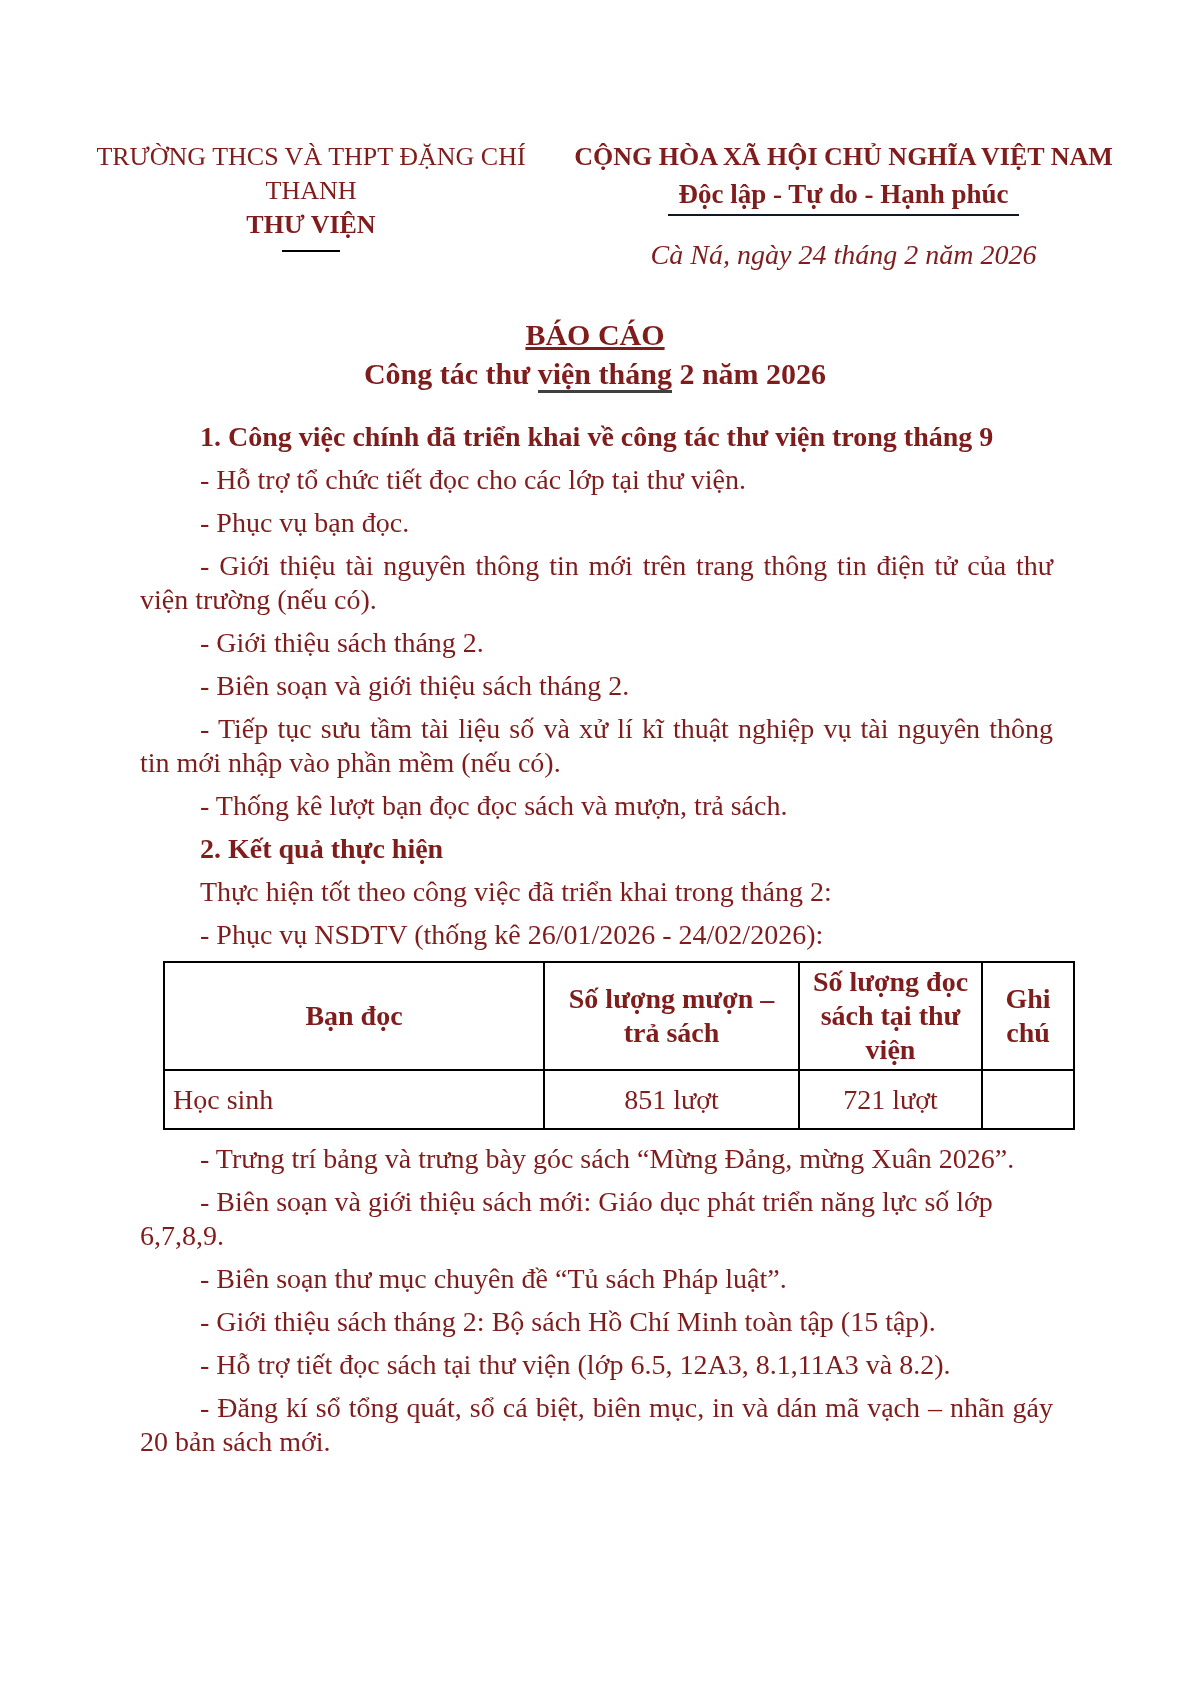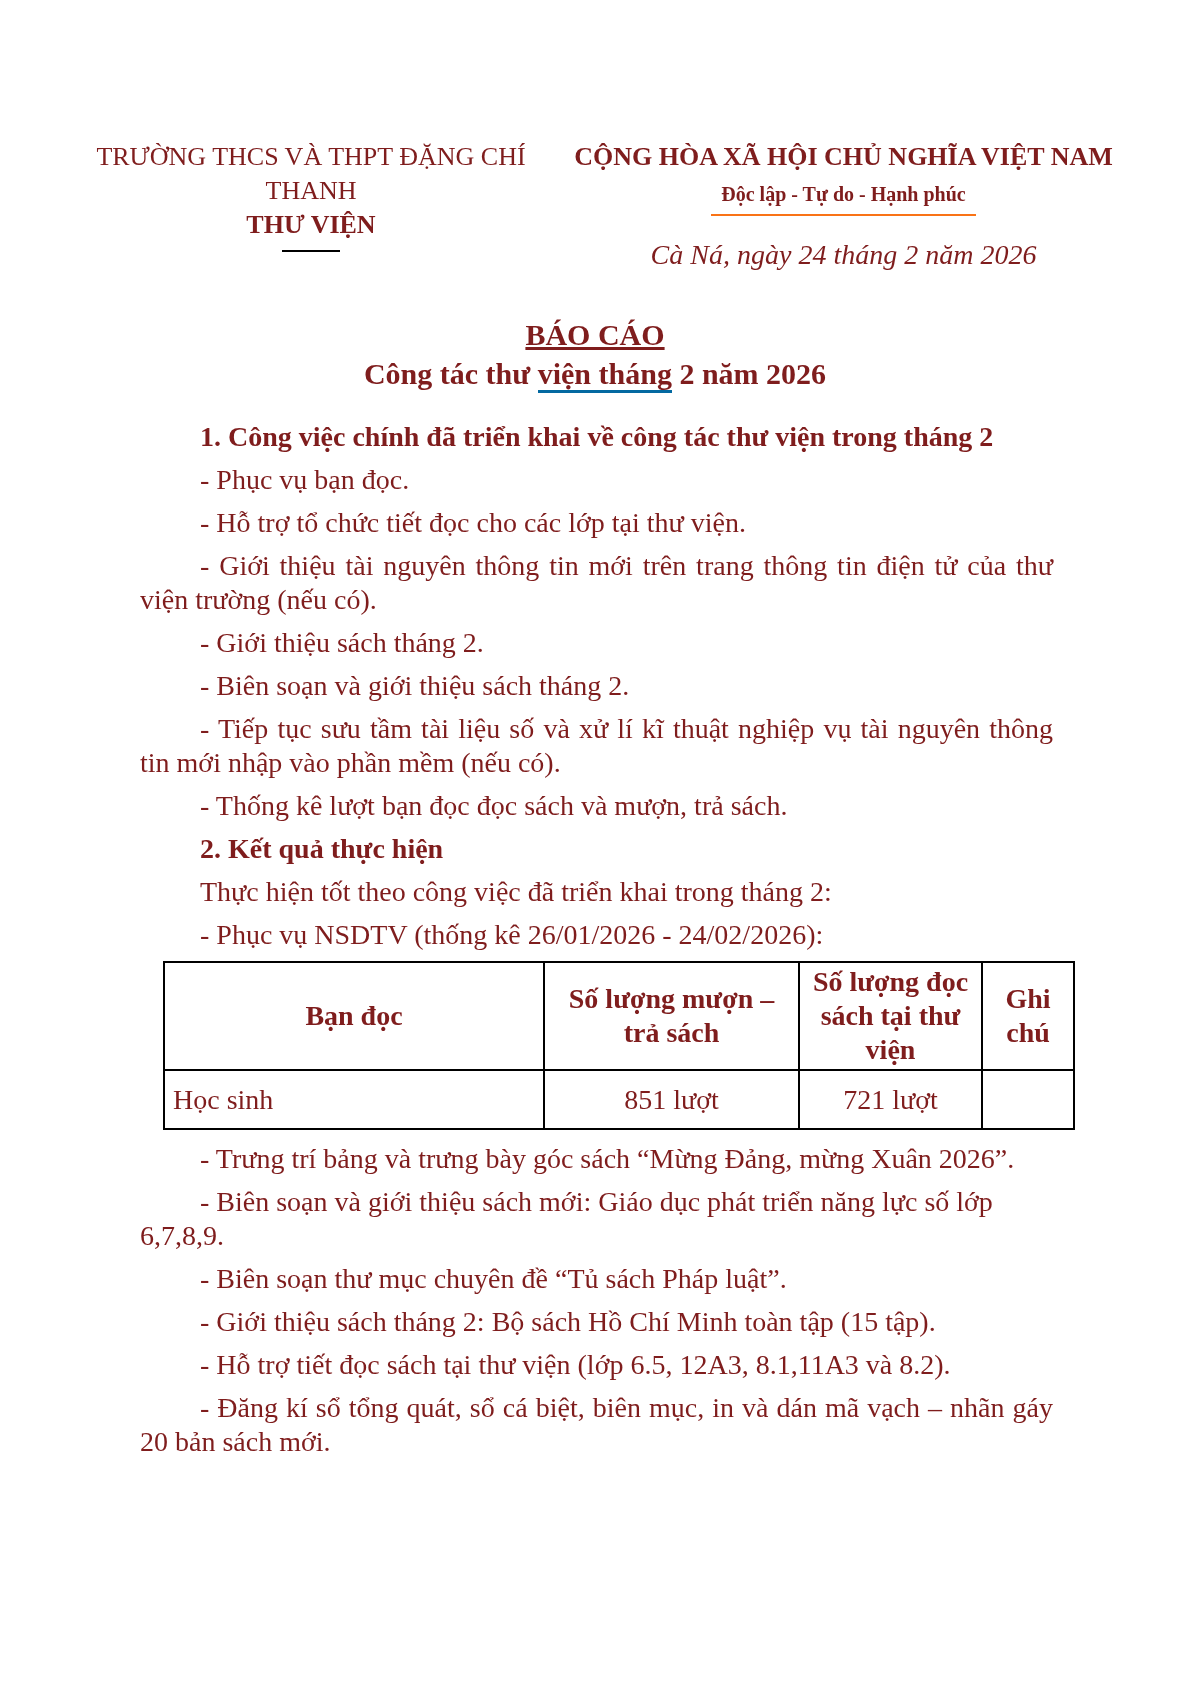--- a/index.html
+++ b/index.html
@@ -17,29 +17,29 @@
   }
 
   
   .doc-header { display: flex; margin: 0 60px 0 65px; }
   .hdr-left { width: 492px; text-align: center; }
   .hdr-right { flex: 1; text-align: center; }
   .hdr-line1 { font-size: 26px; line-height: 34px; }
   .hdr-left .hdr-line2 { font-size: 26px; line-height: 34px; font-weight: bold; }
   .hdr-right .hdr-line1 { font-weight: bold; }
   .hdr-rule { width: 58px; border-top: 2px solid #000; margin: 8px auto 0 auto; }
-  .motto { display: inline-block; font-size: 20px; line-height: 36px; font-weight: bold;
-           border-bottom: 2px solid #f97316; padding: 0 10px 2px 10px; margin-top: 2px; }
+  .motto { display: inline-block; font-size: 27px; line-height: 36px; font-weight: bold;
+           border-bottom: 2px solid #0f172a; padding: 0 10px 2px 10px; margin-top: 2px; }
   .date-line { font-size: 28px; line-height: 34px; font-style: italic; margin-top: 22px; }
 
   
   .title-block { text-align: center; margin-top: 44px; }
   .title-main { font-size: 30px; font-weight: bold; line-height: 38px; text-decoration: underline; }
   .title-sub  { font-size: 30px; font-weight: bold; line-height: 40px; }
-  .u-part { border-bottom: 3px solid #0369a1; padding-bottom: 0px; }
+  .u-part { border-bottom: 3px solid #404040; padding-bottom: 0px; }
 
   
   .doc-body { margin: 26px 137px 0 140px; }
   .p {
     font-size: 28px;
     line-height: 34px;
     margin: 0 0 9px 0;
     text-indent: 60px;
   }
   .just { text-align: justify; }
@@ -85,24 +85,24 @@
     </div>
   </div>
 
   <div class="title-block">
     <div class="title-main">BÁO CÁO</div>
     <div class="title-sub"><span>Công tác thư </span><span class="u-part">viện tháng</span><span> 2 năm 2026</span></div>
   </div>
 
   <div class="doc-body">
 
-    <p class="p bold">1. Công việc chính đã triển khai về công tác thư viện trong tháng 2</p>
+    <p class="p bold">1. Công việc chính đã triển khai về công tác thư viện trong tháng 9</p>
 
+    <p class="p">- Hỗ trợ tổ chức tiết đọc cho các lớp tại thư viện.</p>
     <p class="p">- Phục vụ bạn đọc.</p>
-    <p class="p">- Hỗ trợ tổ chức tiết đọc cho các lớp tại thư viện.</p>
     <p class="p just">- Giới thiệu tài nguyên thông tin mới trên trang thông tin điện tử của thư viện trường (nếu có).</p>
     <p class="p">- Giới thiệu sách tháng 2.</p>
     <p class="p">- Biên soạn và giới thiệu sách tháng 2.</p>
     <p class="p just">- Tiếp tục sưu tầm tài liệu số và xử lí kĩ thuật nghiệp vụ tài nguyên thông tin mới nhập vào phần mềm (nếu có).</p>
     <p class="p">- Thống kê lượt bạn đọc đọc sách và mượn, trả sách.</p>
 
     <p class="p bold">2. Kết quả thực hiện</p>
     <p class="p">Thực hiện tốt theo công việc đã triển khai trong tháng 2:</p>
     <p class="p">- Phục vụ NSDTV (thống kê 26/01/2026 - 24/02/2026):</p>
 

